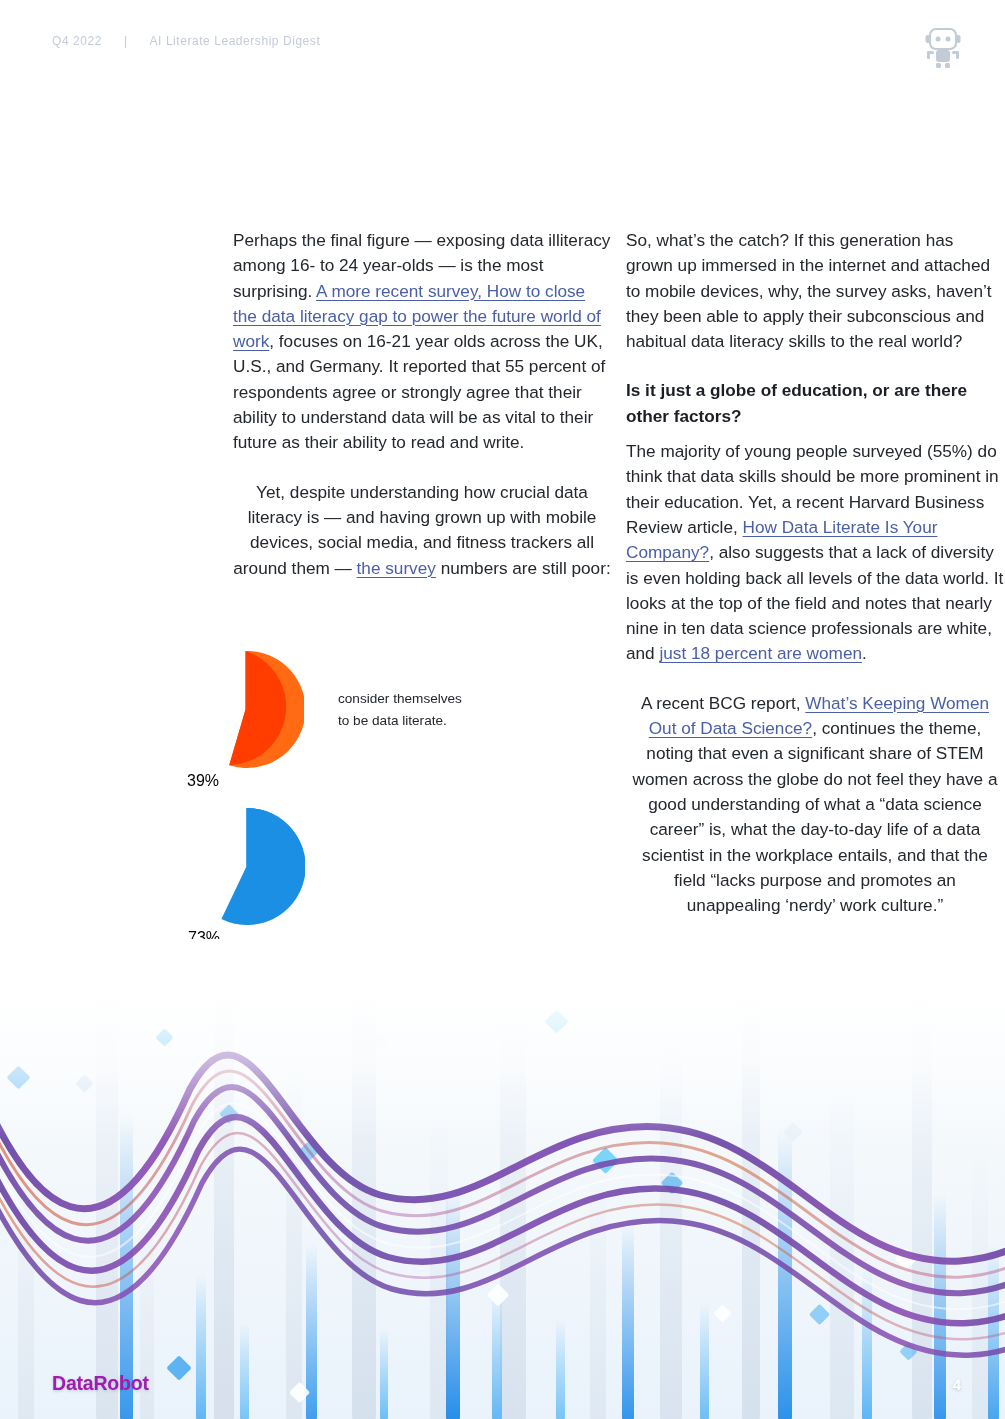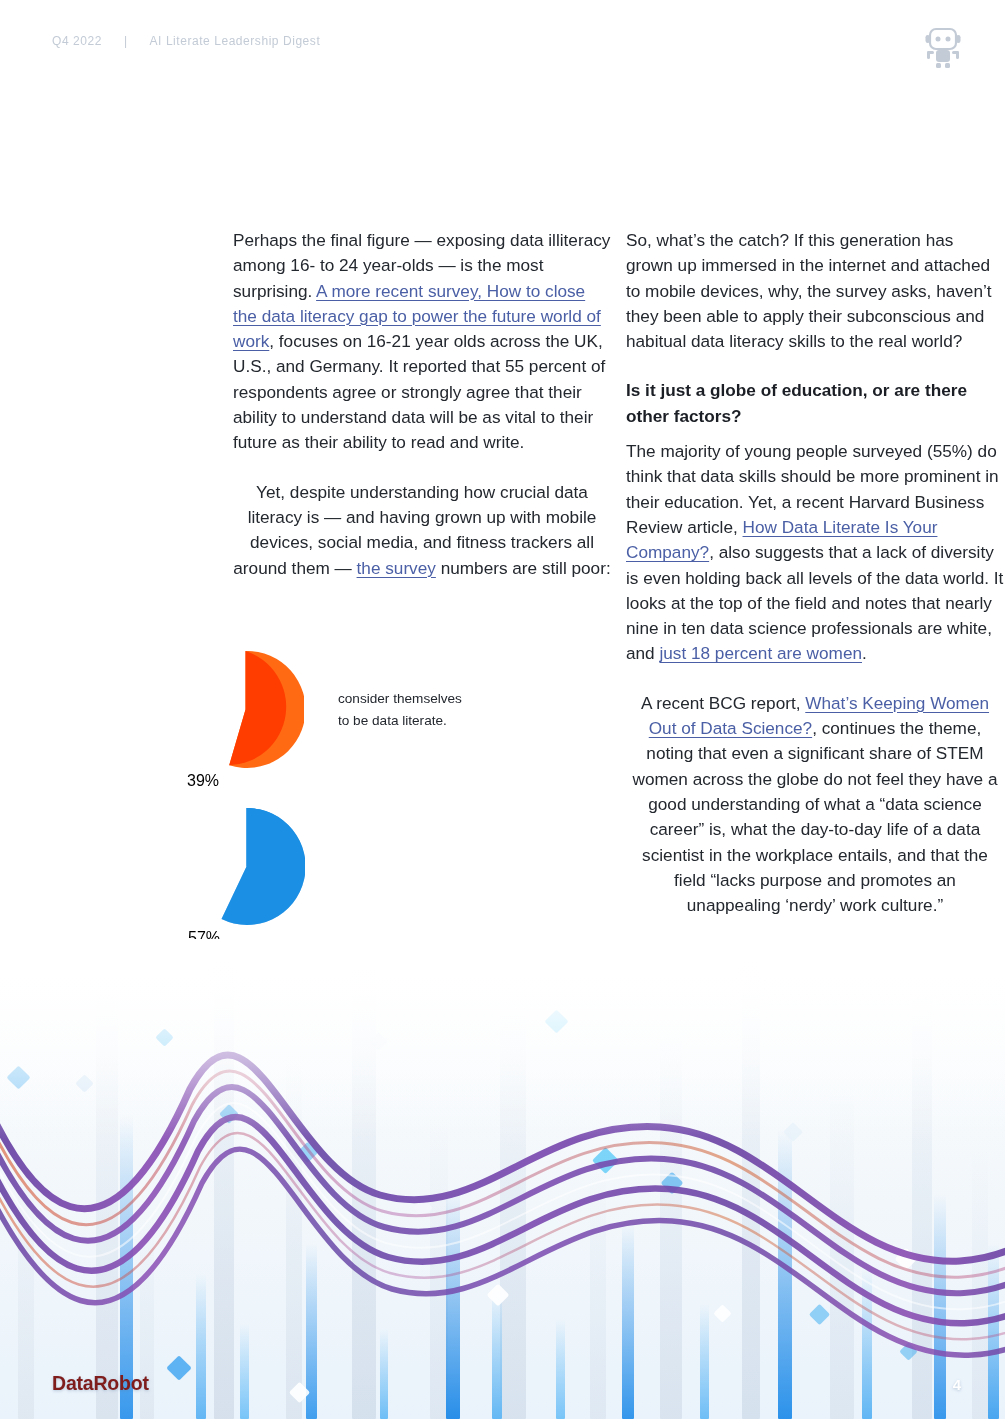--- a/index.html
+++ b/index.html
@@ -64,21 +64,21 @@
   .ribbon{position:absolute;left:-40px;width:1090px;height:360px;bottom:60px;}
   .fade-top{
     position:absolute;left:0;right:0;top:0;height:200px;
     background:linear-gradient(180deg,#ffffff 0%,rgba(255,255,255,.92) 28%,rgba(255,255,255,.55) 62%,rgba(255,255,255,0) 100%);
     pointer-events:none;
   }
 
   
   .wordmark{
     position:absolute;left:52px;bottom:24px;
-    color:#7f1d1d;font-size:19.5px;font-weight:700;letter-spacing:-.2px;
+    color:#a21caf;font-size:19.5px;font-weight:700;letter-spacing:-.2px;
     text-shadow:0 1px 3px rgba(90,120,160,.35);
   }
   .pagenum{
     position:absolute;right:44px;bottom:26px;
     color:#ffffff;font-size:15px;font-weight:600;
     text-shadow:0 1px 3px rgba(90,120,160,.35);
   }
 </style>
 </head>
 <body>
@@ -128,21 +128,21 @@
 
 <div class="pie-block" id="pie-blue-block">
   <div class="pie-wrap">
     <svg viewBox="0 0 117 117" width="117" height="117">
 
       <path d="M58.5 58.5 L58.5 0 A58.5 58.5 0 1 1 33.5 111.1 Z" fill="#a5cdf5"></path>
 
       <path d="M58.5 58.5 L58.5 0 A58.5 58.5 0 1 1 33.5 111.1 Z" fill="#1a8fe3"></path>
       <path d="M58.5 58.5 L58.5 0 A58.5 58.5 0 0 1 117 58.5 Z" fill="#1a8fe3"></path>
     </svg>
-    <span class="pct" style="left:58px;top:50px;">57%</span>
+    <span class="pct" style="left:58px;top:50px;">73%</span>
   </div>
 </div>
 
 <div class="col col-right">
   <p class="body">So, what’s the catch? If this generation has grown up immersed in the internet and attached to mobile devices, why, the survey asks, haven’t they been able to apply their subconscious and habitual data literacy skills to the real world?</p>
 
   <p class="subhead">Is it just a globe of education, or are there other factors?</p>
 
   <p class="body"><span>The majority of young people surveyed (55%) do think that data skills should be more prominent in their education. Yet, a recent Harvard Business Review article, </span><a class="lnk" href="#">How Data Literate Is Your Company?</a><span>, also suggests that a lack of diversity is even holding back all levels of the data world. It looks at the top of the field and notes that nearly nine in ten data science professionals are white, and </span><a class="lnk" href="#">just 18 percent are women</a><span>.</span></p>
 

